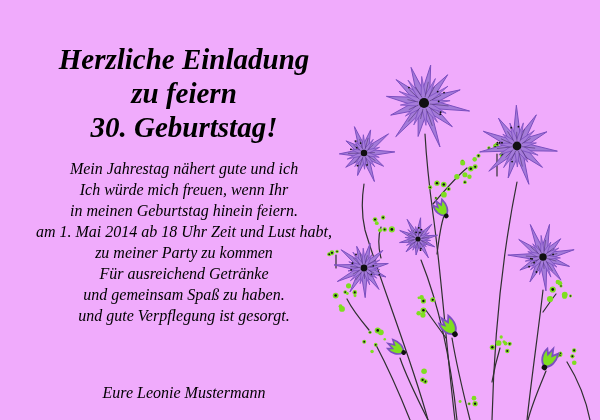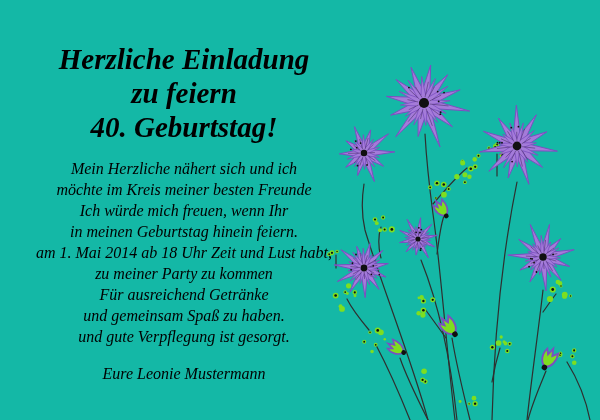--- a/index.html
+++ b/index.html
@@ -1,25 +1,25 @@
 <!DOCTYPE html>
 <html><head>
 <meta charset="utf-8">
 <style>
   html,body{margin:0;padding:0;}
   body{
     width:600px;height:420px;background:#ffffff;overflow:hidden;position:relative;
     font-family:"Liberation Serif", serif;color:#000;
   }
-  .card{position:absolute;inset:0;background:#14b8a6;}
+  .card{position:absolute;inset:0;background:#f0abfc;}
   #art{position:absolute;left:0;top:0;width:600px;height:420px;}
   .text-col{position:absolute;left:3px;width:362px;text-align:center;z-index:2;}
   .title{top:42px;font-weight:bold;font-style:italic;font-size:29px;line-height:34px;}
   .bodytext{top:158px;font-style:italic;font-size:16px;line-height:21px;}
-  .signature{top:363px;font-style:italic;font-size:16px;line-height:21px;}
+  .signature{top:382px;font-style:italic;font-size:16px;line-height:21px;}
   .line{white-space:nowrap;}
 </style>
 </head>
 <body>
 
 <div class="card">
 
   <svg id="art" viewBox="0 0 600 420" xmlns="http://www.w3.org/2000/svg">
       <path d="M455,420 C447,355 441,270 433,214 C429,184 426,152 425,134" fill="none" stroke="#2f2f2f" stroke-width="1.2" stroke-linecap="round"></path>
       <path d="M492,420 C494,340 502,256 517,182" fill="none" stroke="#2f2f2f" stroke-width="1.2" stroke-linecap="round"></path>
@@ -301,26 +301,25 @@
       <circle cx="536.4412819682227" cy="272.02312828528306" r="0.9" fill="#101010"></circle>
       <circle cx="534.0611448282611" cy="262.6687908814974" r="0.9" fill="#101010"></circle>
       <circle cx="530.8302431587805" cy="258.57787680259185" r="0.9" fill="#101010"></circle>
       <circle cx="532.1223118971125" cy="258.9544590062787" r="0.9" fill="#101010"></circle>
       <circle cx="543" cy="257" r="3.74" fill="#101010"></circle>
     </svg>
 
   <div class="text-col title">
     <div class="line">Herzliche Einladung</div>
     <div class="line">zu feiern</div>
-    <div class="line">40. Geburtstag!</div>
+    <div class="line">30. Geburtstag!</div>
   </div>
 
   <div class="text-col bodytext">
-    <div class="line">Mein Herzliche nähert sich und ich</div>
-    <div class="line">möchte im Kreis meiner besten Freunde</div>
+    <div class="line">Mein Jahrestag nähert gute und ich</div>
     <div class="line">Ich würde mich freuen, wenn Ihr</div>
     <div class="line">in meinen Geburtstag hinein feiern.</div>
     <div class="line">am 1. Mai 2014 ab 18 Uhr Zeit und Lust habt,</div>
     <div class="line">zu meiner Party zu kommen</div>
     <div class="line">Für ausreichend Getränke</div>
     <div class="line">und gemeinsam Spaß zu haben.</div>
     <div class="line">und gute Verpflegung ist gesorgt.</div>
   </div>
 
   <div class="text-col signature">

